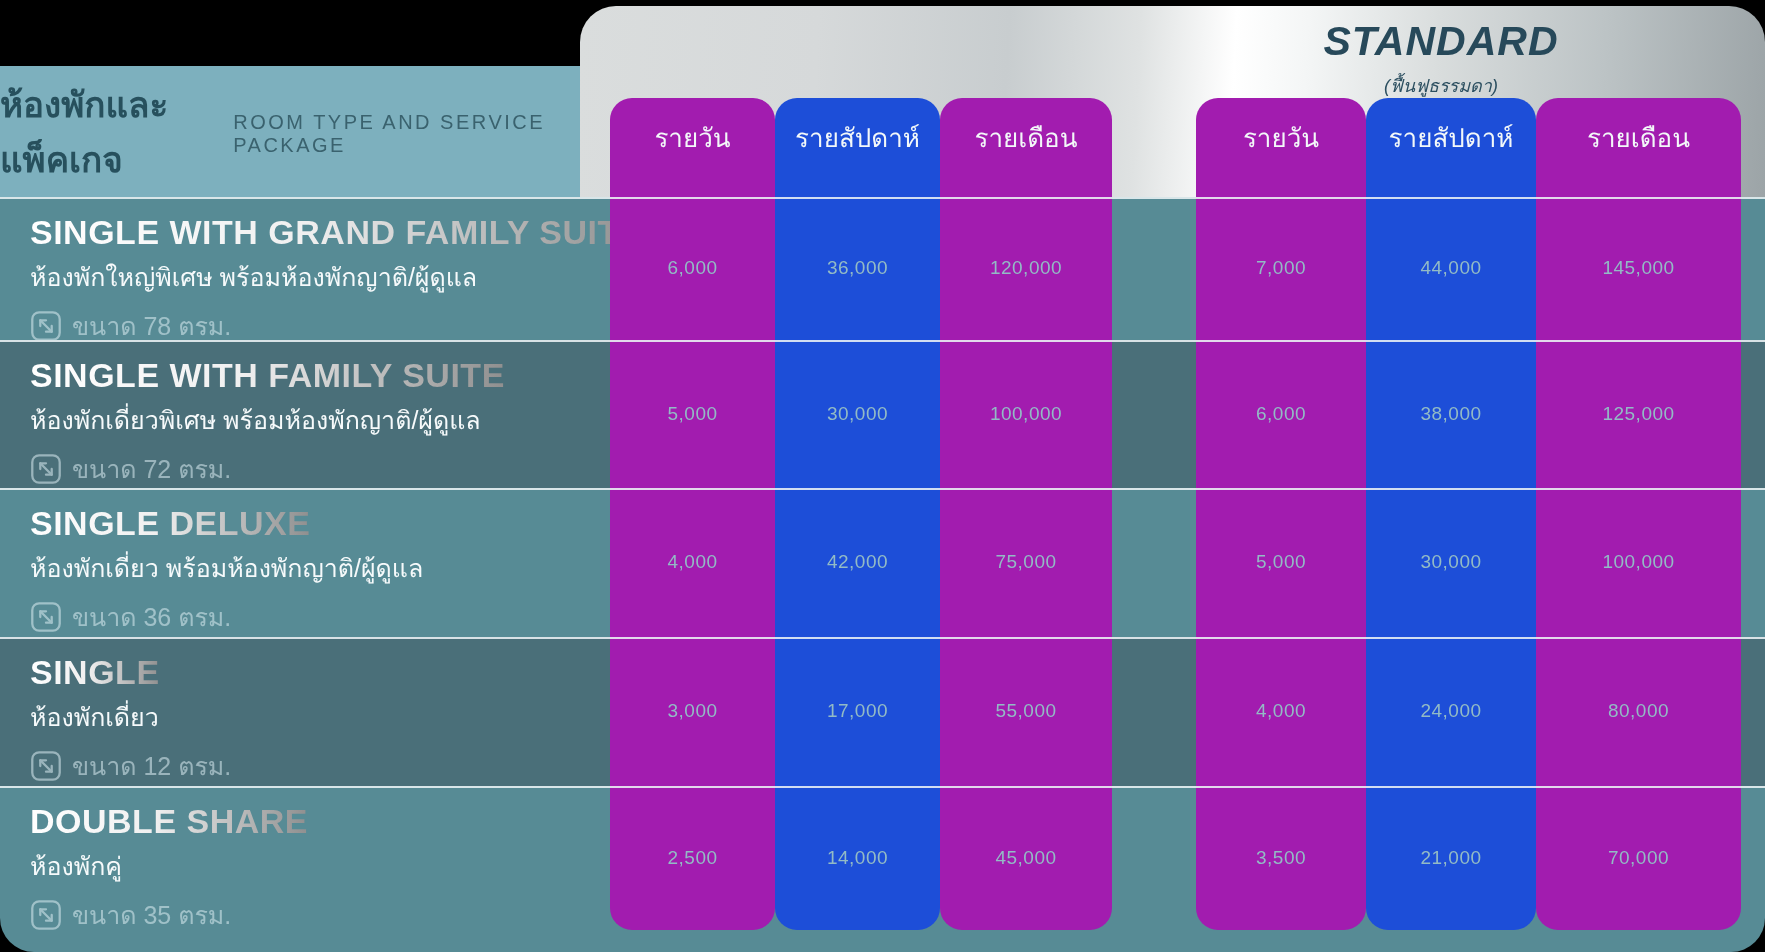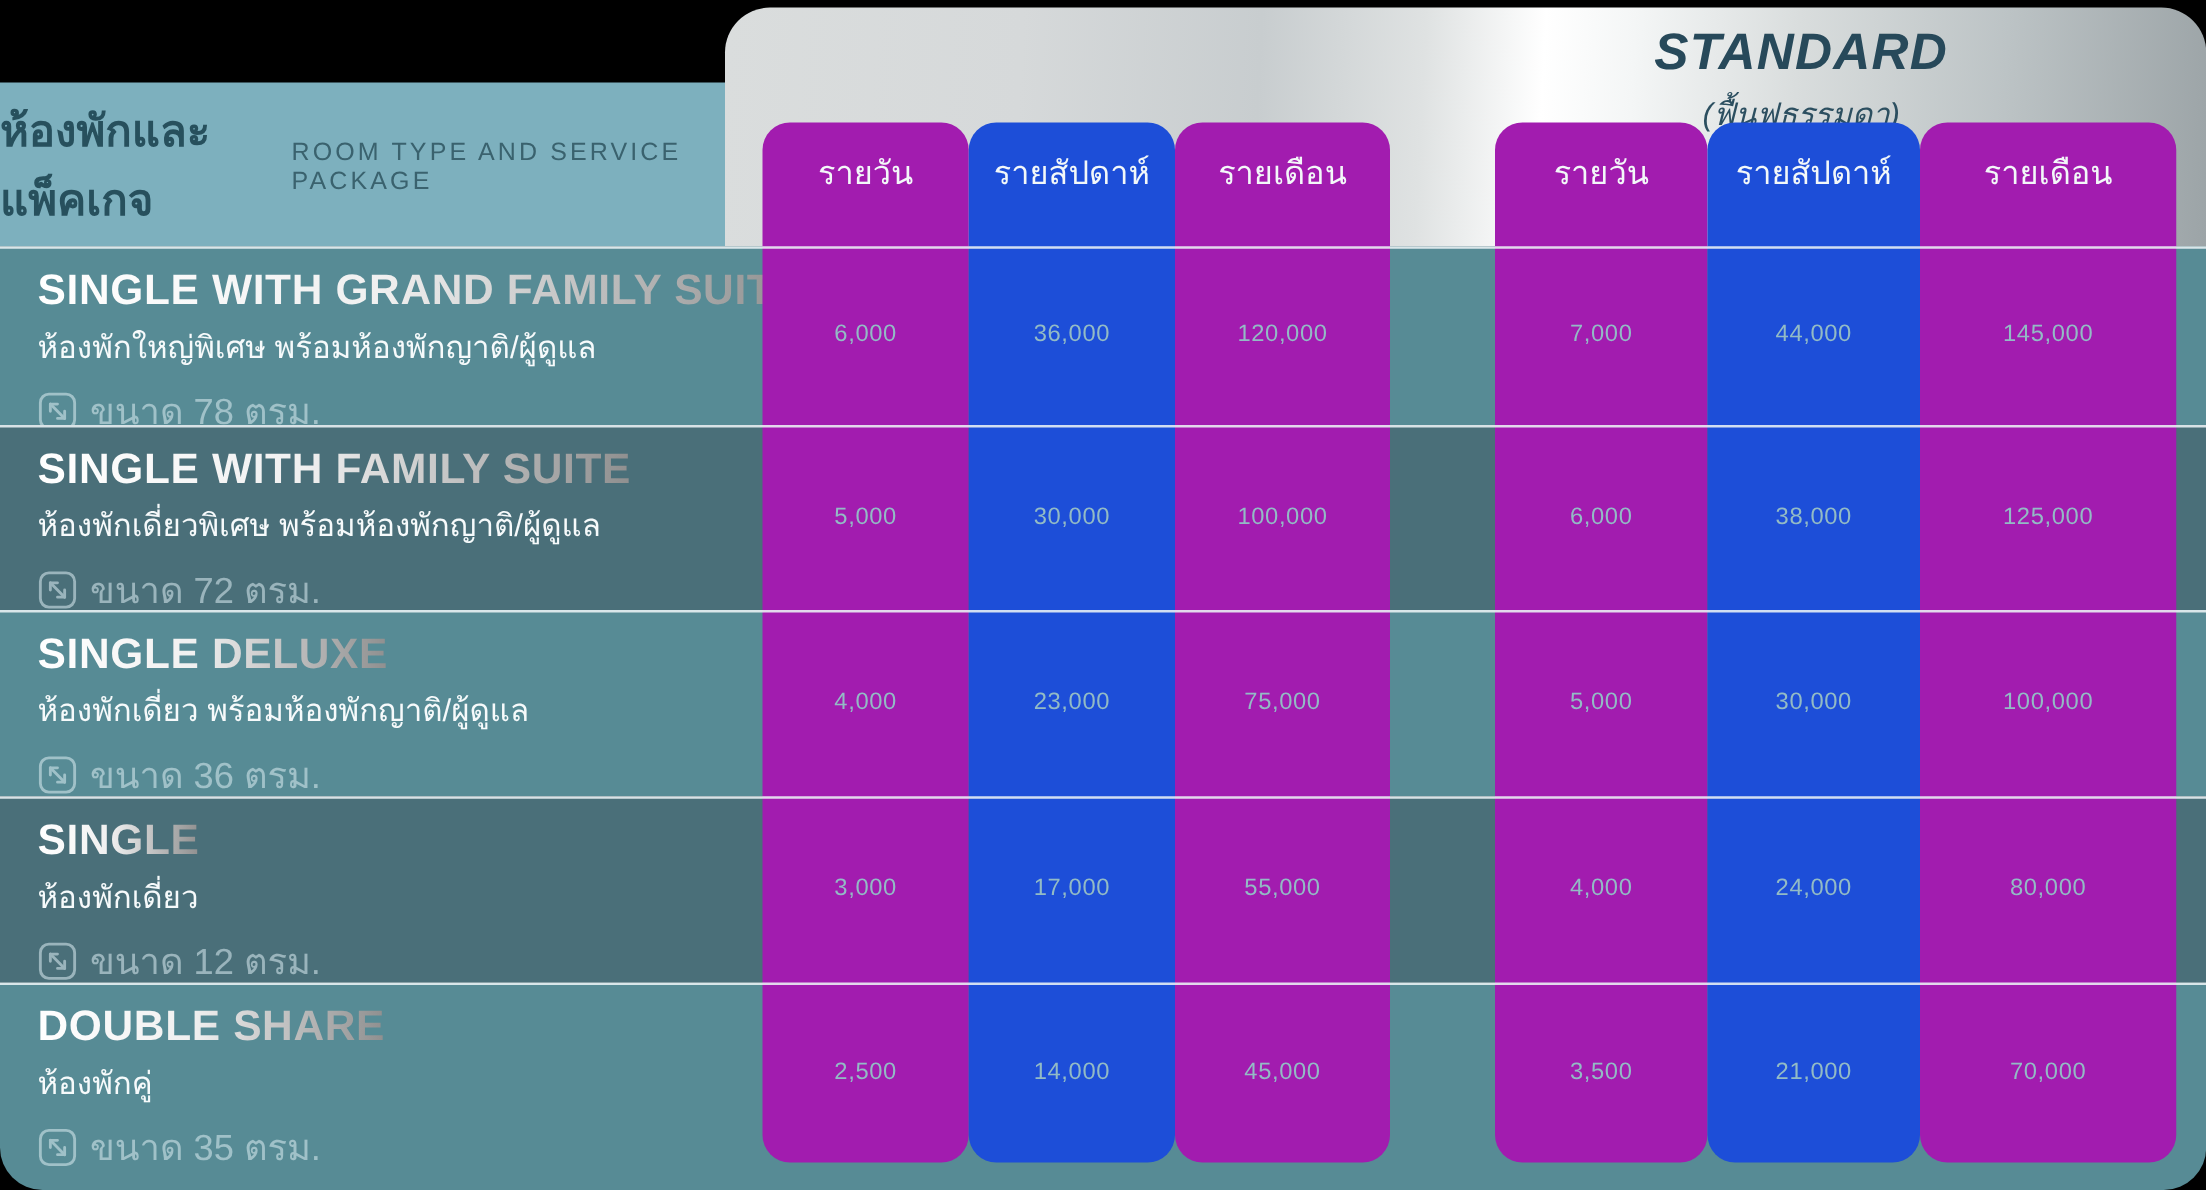--- a/index.html
+++ b/index.html
@@ -8,21 +8,21 @@
   .card{position:absolute;inset:0;background:#000;border-radius:34px;overflow:hidden;}
 
   
   .silver-panel{position:absolute;left:580px;right:0;top:6px;height:191px;
     border-radius:36px 36px 0 0;
     background:linear-gradient(93deg,#dadddd 0%,#d6d9da 20%,#c8cdcf 36%,#dfe2e2 47%,
       #ffffff 55%,#f4f6f6 61%,#d9dddd 72%,#bcc3c5 86%,#9ca4a7 100%);padding-left:40px;}
   .group-header{position:absolute;top:12px;width:600px;text-align:center;transform:translateX(-50%);}
   .group-header .g-title{font-size:41px;font-weight:bold;font-style:italic;
     color:#27495a;letter-spacing:1px;}
-  .group-header .g-sub{font-size:25px;font-style:italic;color:#2c4f60;margin-top:6px;}
+  .group-header .g-sub{font-size:18px;font-style:italic;color:#2c4f60;margin-top:6px;}
   .gh-standard{left:861px;}
   .gh-rehab{left:1462px;}
 
   
   .teal-header{position:absolute;left:0;top:66px;width:580px;height:131px;background:#7db0be;
     display:flex;flex-direction:row;align-items:center;justify-content:center;}
   .teal-header .t-th{font-size:35px;font-weight:bold;color:#27505d;}
   .teal-header .t-en{font-size:20px;font-weight:normal;color:#3a626e;letter-spacing:2.5px;margin-top:4px;}
 
   
@@ -32,21 +32,21 @@
   .row.r3{height:149px;}.row.r4{flex:1;}
   .row.light{background:#578b95;}
   .row.dark{background:#4a6f79;}
   .room{padding:16px 0 0 30px;}
   .room-name{display:inline-block;font-size:34px;font-weight:bold;letter-spacing:.5px;
     background-image:linear-gradient(90deg,#ffffff 0%,#f0f0f0 45%,#8f8f8f 100%);
     -webkit-background-clip:text;background-clip:text;color:transparent;}
   .room-desc{font-size:25px;color:#f6fafb;margin-top:5px;}
   .room-size{display:flex;align-items:center;gap:10px;margin-top:9px;opacity:.55;}
   .room-size svg{display:block;}
-  .room-size .sz{font-size:29px;color:#dceef3;}
+  .room-size .sz{font-size:25px;color:#dceef3;}
 
   
   .divider{position:absolute;left:0;right:0;height:2px;background:rgba(236,243,245,.88);z-index:6;}
   .d0{top:197px}.d1{top:340px}.d2{top:488px}.d3{top:637px}.d4{top:786px}
 
   
   .band{position:absolute;top:98px;bottom:22px;border-radius:22px;background:#a21caf;z-index:3;}
   .band.mid{background:#1d4ed8;}
   .p0{left:610px;width:165px;}
   .p1{left:775px;width:165px;}
@@ -170,21 +170,21 @@
     <div class="price pr1">5,000</div>
     <div class="price pr2">4,000</div>
     <div class="price pr3">3,000</div>
     <div class="price pr4">2,500</div>
   </div>
 
   <div class="band p1 mid">
     <div class="chip">รายสัปดาห์</div>
     <div class="price pr0">36,000</div>
     <div class="price pr1">30,000</div>
-    <div class="price pr2">23,000</div>
+    <div class="price pr2">42,000</div>
     <div class="price pr3">17,000</div>
     <div class="price pr4">14,000</div>
   </div>
 
   <div class="band p2">
     <div class="chip">รายเดือน</div>
     <div class="price pr0">120,000</div>
     <div class="price pr1">100,000</div>
     <div class="price pr2">75,000</div>
     <div class="price pr3">55,000</div>

